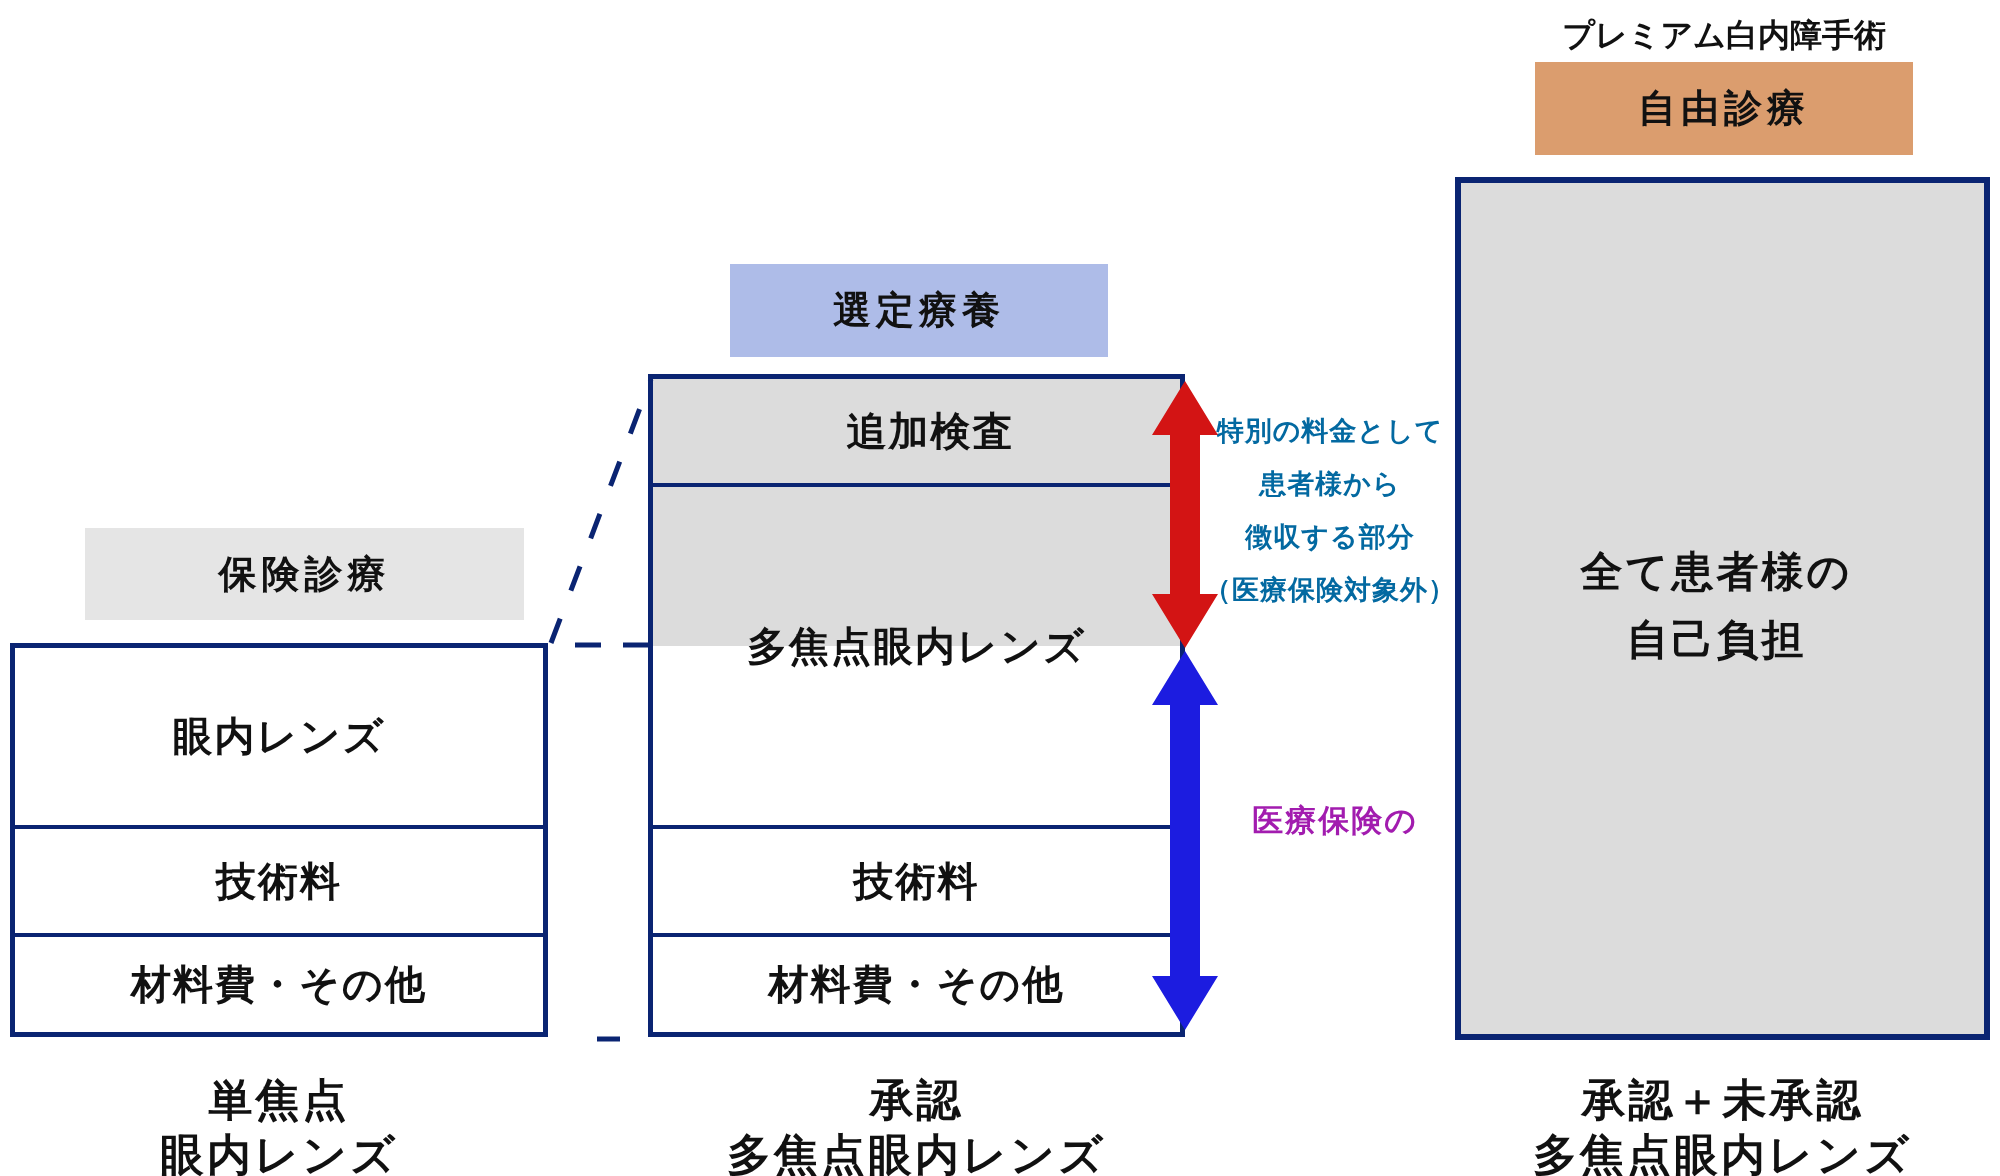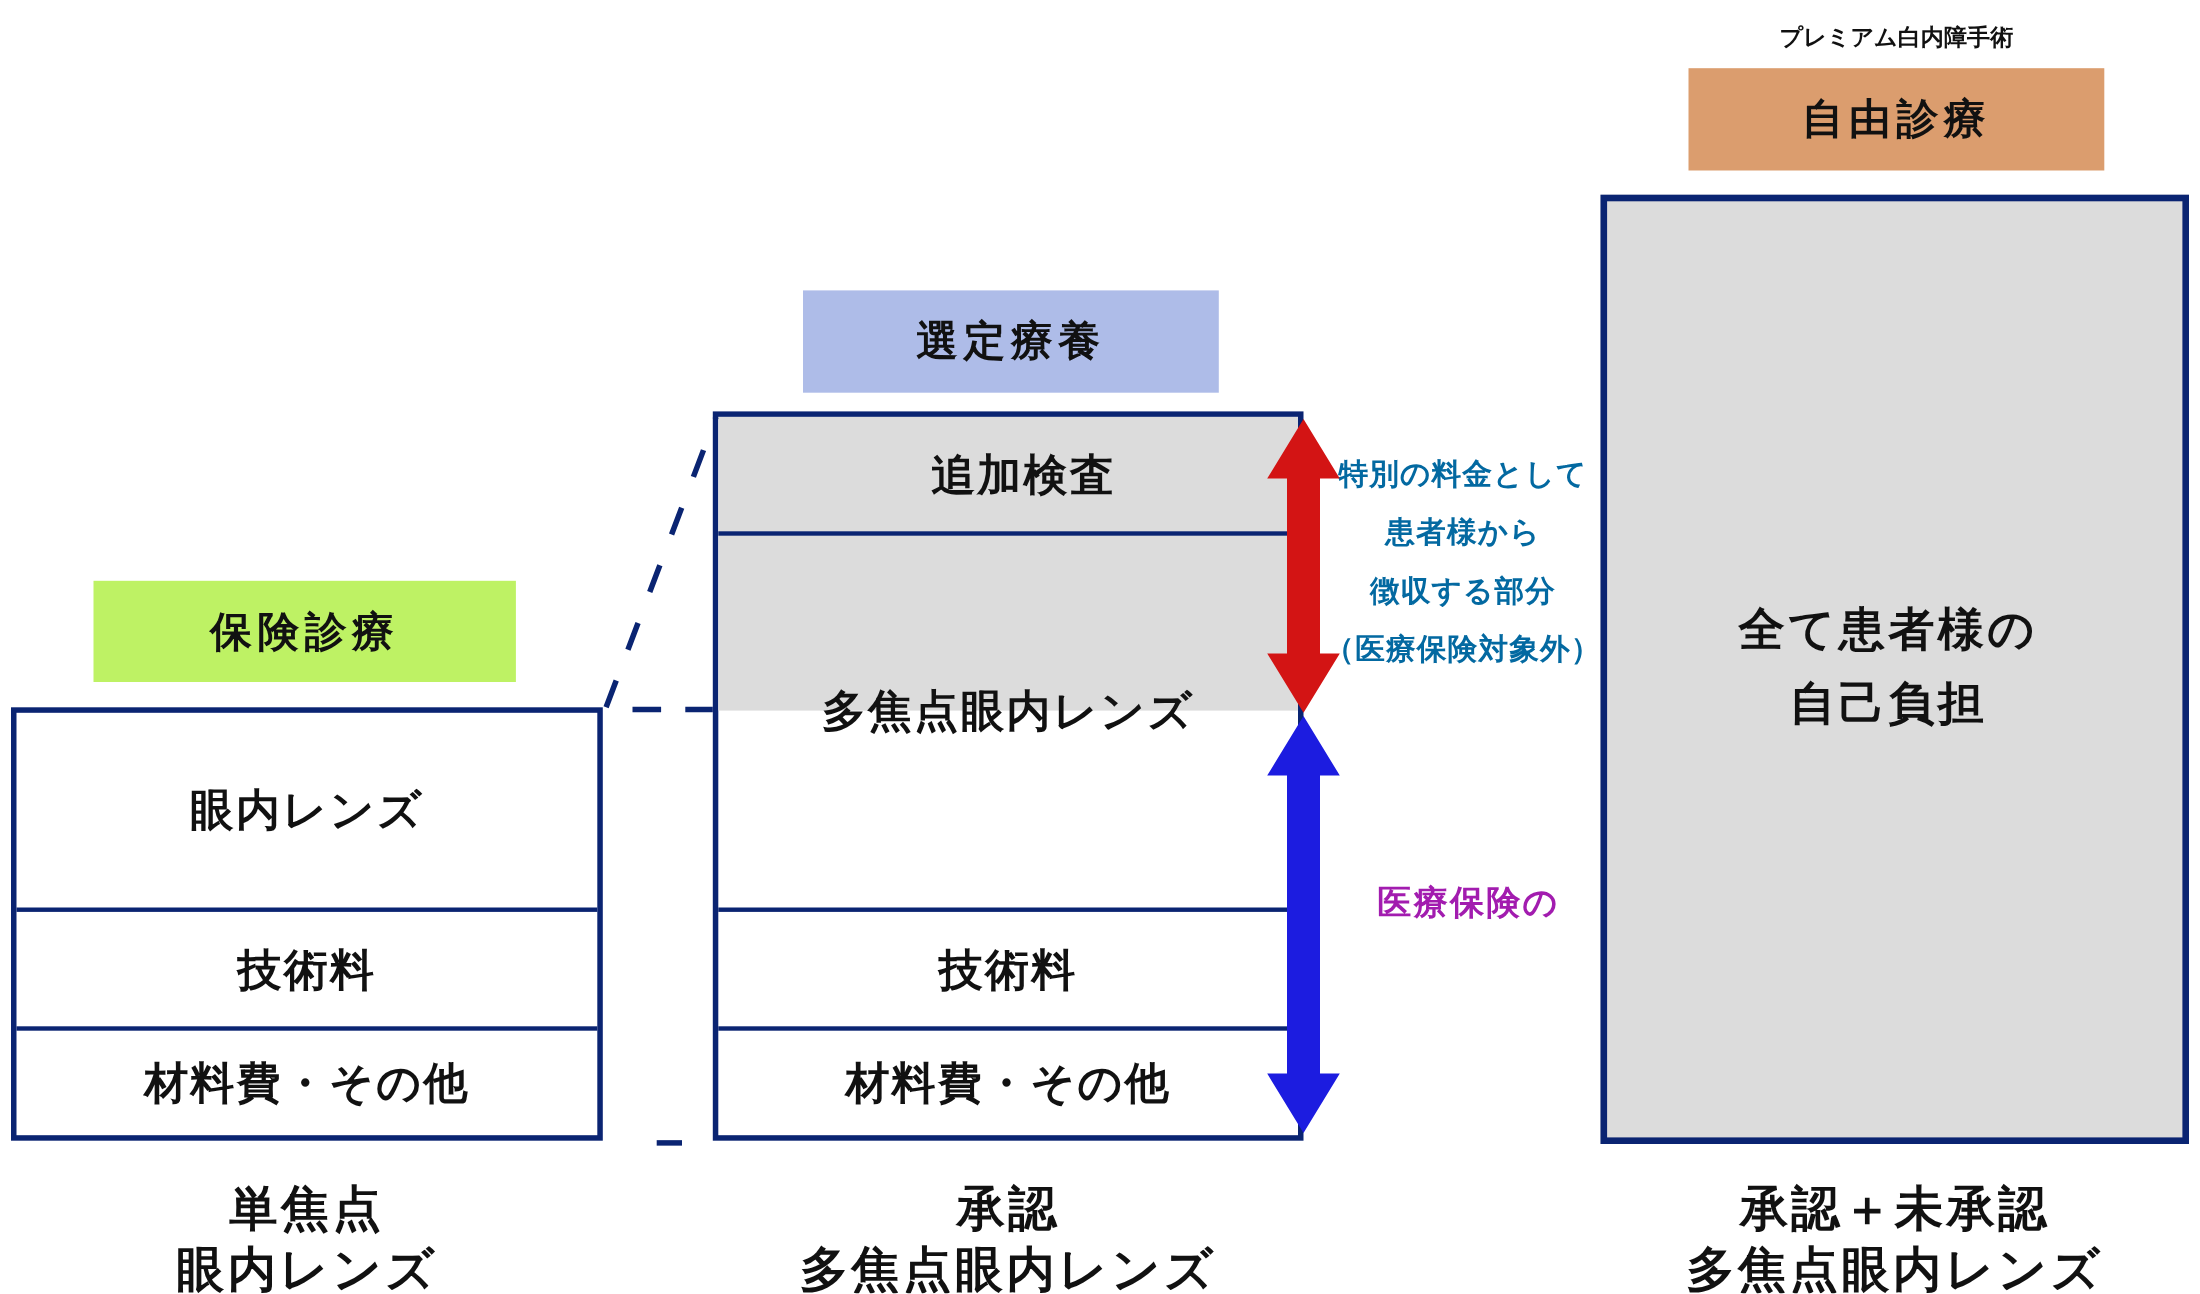--- a/index.html
+++ b/index.html
@@ -25,24 +25,24 @@
   }
   
   .tag-box {
     font-size: 38px;
     letter-spacing: 5px;
     color: #111111;
     text-align: right;
   }
   #free-care-tag   { left: 1535px; top: 62px;  width: 378px; height: 93px; background: #db9d6e; }
   #selected-tag    { left: 730px;  top: 264px; width: 378px; height: 93px; background: #aebce8; }
-  #insurance-tag   { left: 85px;   top: 528px; width: 384px; height: 92px; background: #bef264; font-family: Liberation Serif, serif; }
+  #insurance-tag   { left: 85px;   top: 528px; width: 439px; height: 92px; background: #e5e5e5; font-family: Liberation Serif, serif; }
   #premium-caption {
     left: 1535px; top: 14px; width: 378px; height: 42px;
-    font-size: 21px; text-align: center; line-height: 42px;
+    font-size: 32px; text-align: center; line-height: 42px;
   }
   
   .stack-box {
     border: 5px solid #0a2472;
     background: #ffffff;
   }
   #left-box   { left: 10px;   top: 643px; width: 538px; height: 394px; }
   #middle-box { left: 648px;  top: 374px; width: 537px; height: 663px; }
   #right-box  { left: 1455px; top: 177px; width: 535px; height: 863px;
                 border-width: 6px; background: #dcdcdc; }

